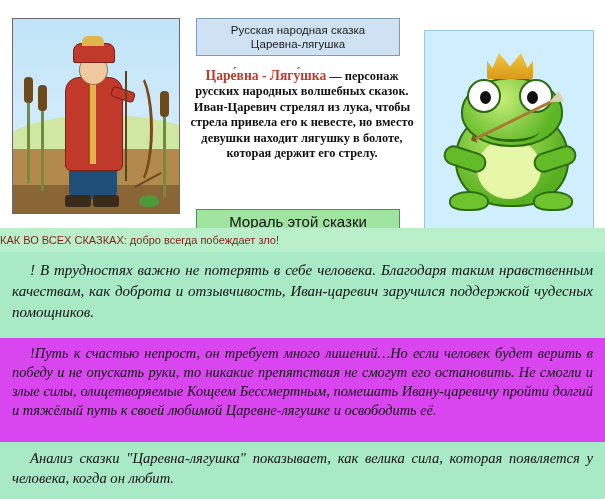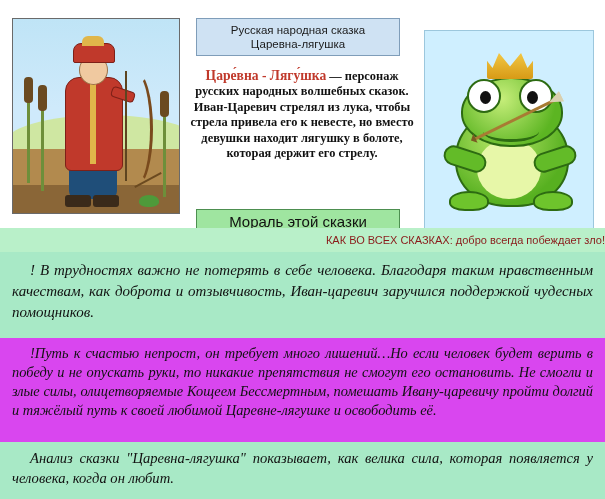--- a/index.html
+++ b/index.html
@@ -390,21 +390,21 @@
     padding: 2px 12px;
     font-family: "Liberation Serif", serif;
     color: #111111;
   }
   .band-1 {
     top: 228px;
     height: 24px;
     background: #b9f0c9;
     display: flex;
     align-items: center;
-    justify-content: flex-end;
+    justify-content: flex-start;
     padding: 0;
   }
   .band-1 .txt {
     font-family: "Liberation Sans", sans-serif;
     font-size: 11px;
     color: #8a1a1a;
     text-align: center;
   }
   .band-2 {
     top: 252px;

